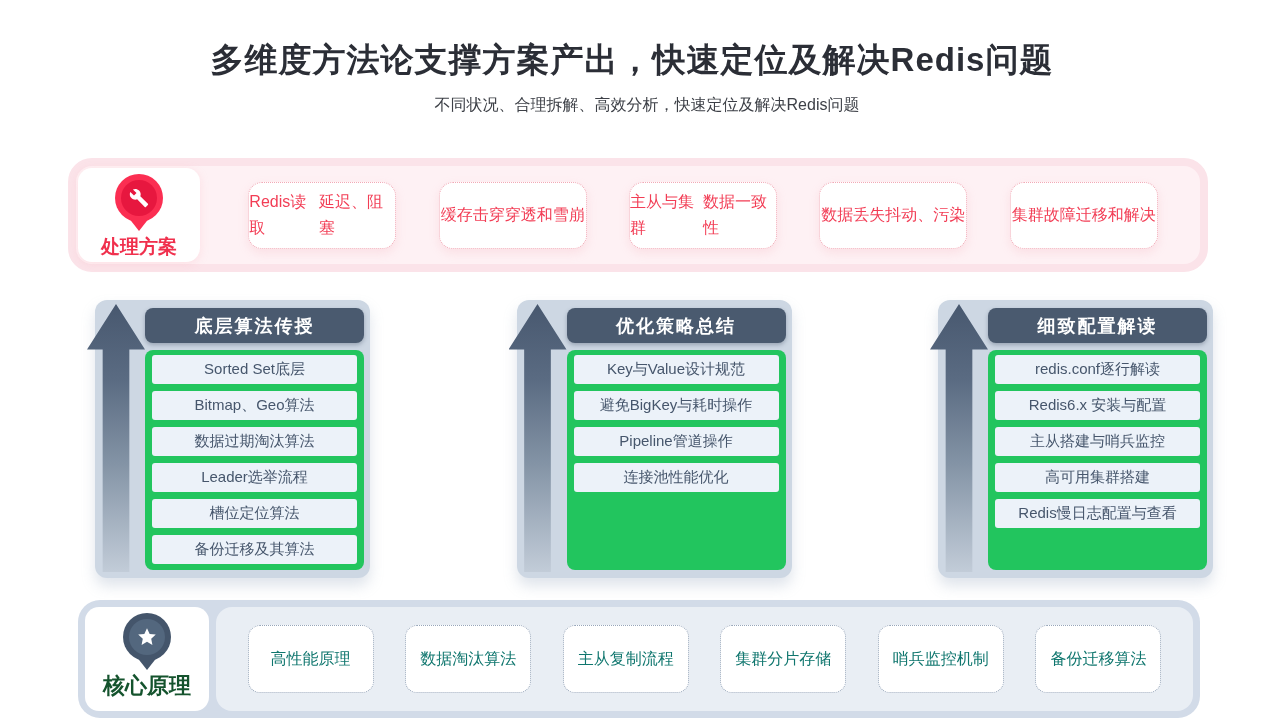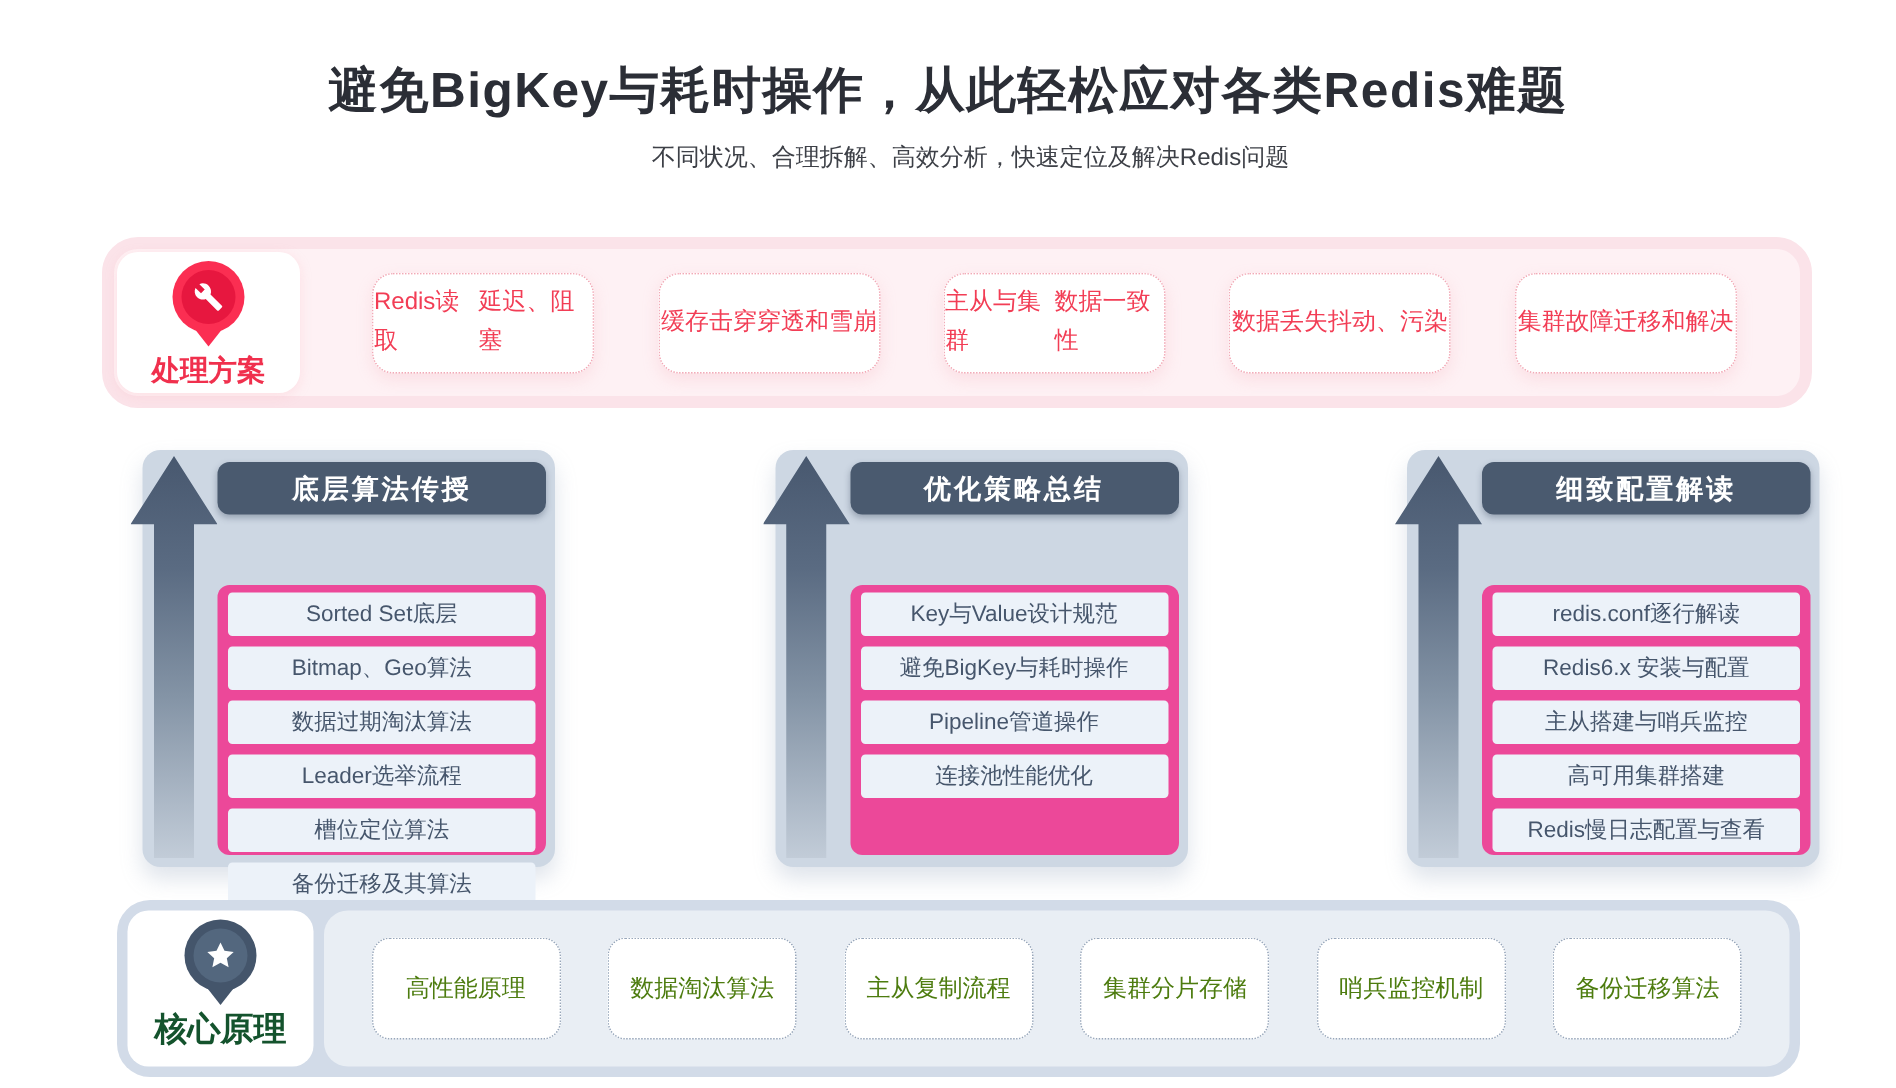--- a/index.html
+++ b/index.html
@@ -139,24 +139,23 @@
     display: flex; align-items: center; justify-content: center;
     color: #ffffff;
     font-size: 18px;
     font-weight: 700;
     letter-spacing: 2px;
     box-shadow: 0 2px 4px rgba(55, 70, 92, 0.35);
   }
   .col-panel {
     position: absolute;
     left: 50px; right: 6px; top: 50px; bottom: 8px;
-    background: #ec4899;
+    background: #22c55e;
     border-radius: 8px;
     padding: 5px 7px;
-    margin-top: 40px;
   }
   .col-row {
     height: 29px;
     margin-bottom: 7px;
     background: #ecf2f9;
     border-radius: 3px;
     display: flex; align-items: center; justify-content: center;
     font-size: 15px;
     color: #46566c;
   }
@@ -196,29 +195,29 @@
     align-items: center;
     justify-content: space-evenly;
   }
   .pri-box {
     width: 126px; height: 68px;
     background: #ffffff;
     border: 1px dotted #97a6ba;
     border-radius: 12px;
     display: flex; align-items: center; justify-content: center;
     font-size: 16px;
-    color: #4d7c0f;
+    color: #0f766e;
   }
 </style>
 </head>
 <body>
 
 <div class="page">
 
-  <h1 class="title">避免BigKey与耗时操作，从此轻松应对各类Redis难题</h1>
+  <h1 class="title">多维度方法论支撑方案产出，快速定位及解决Redis问题</h1>
   <p class="subtitle">不同状况、合理拆解、高效分析，快速定位及解决Redis问题</p>
 
   <section class="solutions">
     <div class="sol-label-card">
       <div class="pin red-pin">
         <div class="pin-circle">
           <div class="pin-inner">
             <svg width="20" height="20" viewBox="0 0 24 24">
               <path fill="#ffffff" d="M22.7 19l-9.1-9.1c.9-2.3.4-5-1.5-6.9-2-2-5-2.4-7.4-1.3L9 6 6 9 1.6 4.7C.4 7.1.9 10.1 2.9 12.1c1.9 1.9 4.6 2.4 6.9 1.5l9.1 9.1c.4.4 1 .4 1.4 0l2.3-2.3c.5-.4.5-1.1.1-1.4z"></path>
             </svg>

